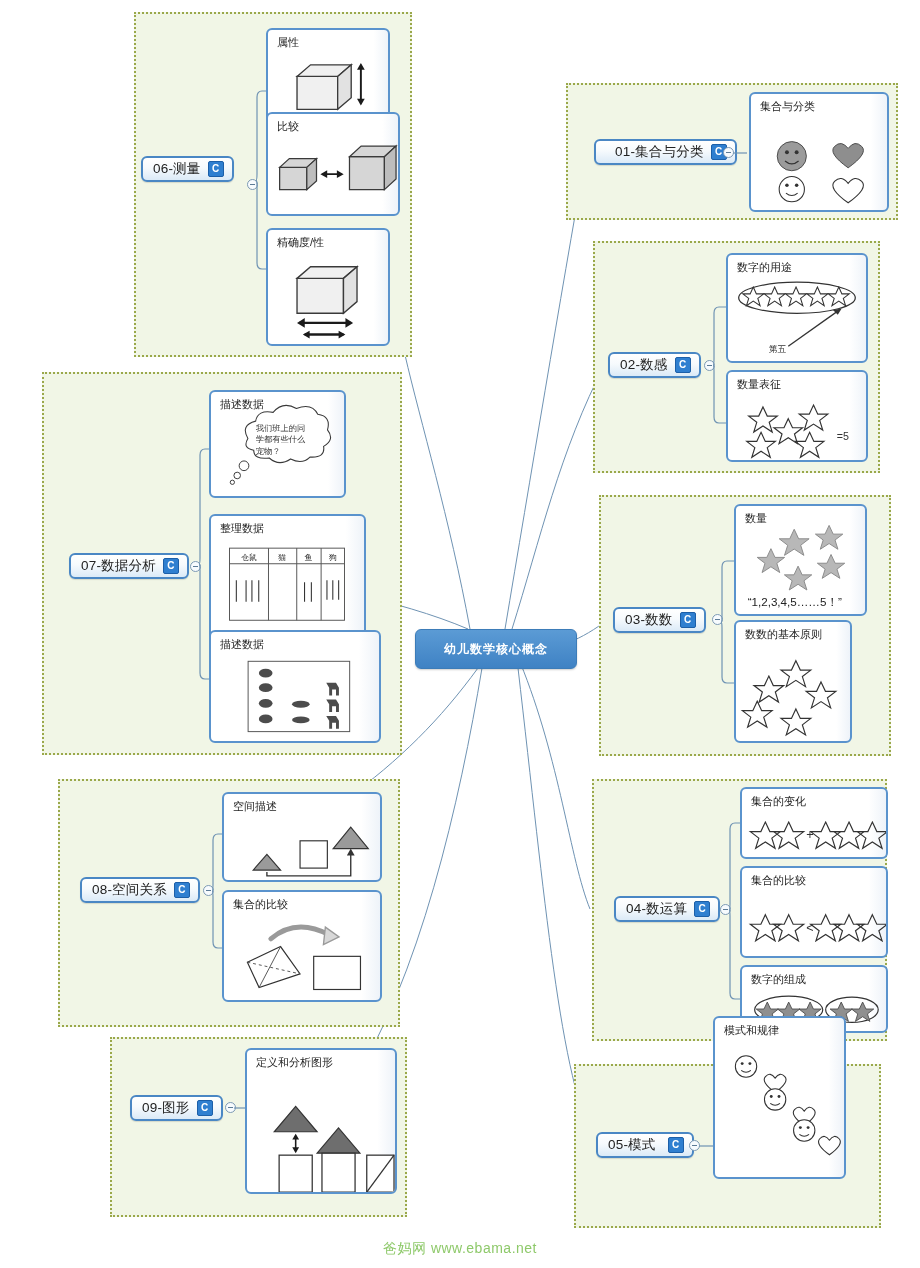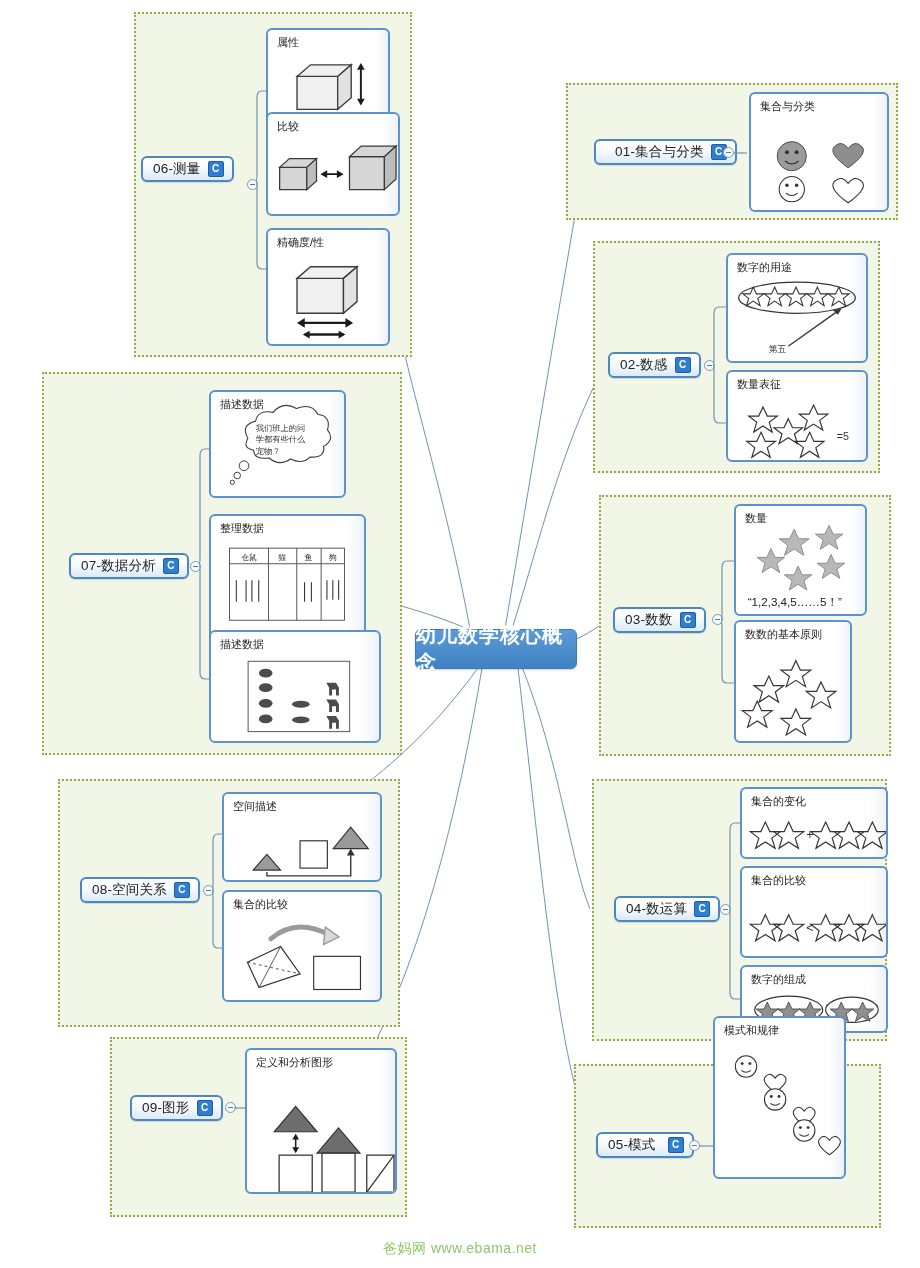--- a/index.html
+++ b/index.html
@@ -48,21 +48,21 @@
   }
 
   
   #central{
     position:absolute;
     left:415px;top:629px;width:160px;height:38px;
     background:linear-gradient(to bottom,#5b9bd5 0%,#3f82c4 100%);
     border:1px solid #3c7cb8;
     border-radius:6px;
     display:flex;align-items:center;justify-content:center;
-    color:#ffffff;font-size:20px;font-weight:bold;
+    color:#ffffff;font-size:12px;font-weight:bold;
     letter-spacing:1px;
     box-shadow:0 1px 2px rgba(0,0,0,.2);
   }
 
   
   .card{
     position:absolute;
     border:2.5px solid #5a93cd;
     border-radius:6px;
     background:linear-gradient(to right,#ffffff 0%,#ffffff 88%,#eef3f9 100%);

